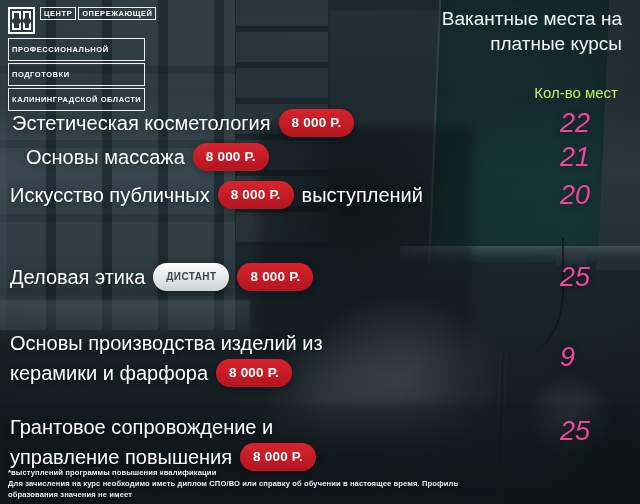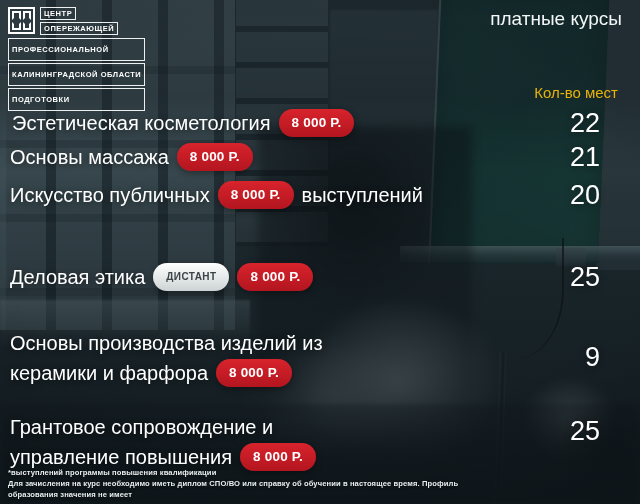--- a/index.html
+++ b/index.html
@@ -145,21 +145,21 @@
   .logo-mark{
     width:27px;height:27px;border:2px solid #ffffff;
     display:grid;grid-template-columns:1fr 1fr;grid-template-rows:1fr 1fr;
     gap:2px;padding:2px;box-sizing:border-box;flex:none;
   }
   .logo-mark i{display:block;border:2px solid #fff;box-sizing:border-box;}
   .logo-mark i.a{border-bottom-color:transparent;}
   .logo-mark i.b{border-bottom-color:transparent;}
   .logo-mark i.c{border-top-color:transparent;}
   .logo-mark i.d{border-top-color:transparent;}
-  .logo-lines{display:flex;flex-direction:column;align-items:flex-start;gap:2px;}
+  .logo-lines{display:flex;flex-direction:row;align-items:flex-start;gap:2px;}
   .logo-lines span{
     display:inline-block;
     font-size:7.5px;line-height:9px;font-weight:700;letter-spacing:.55px;
     color:#ffffff;border:1px solid rgba(255,255,255,.92);
     padding:1px 3px 1px 3px;white-space:nowrap;
     text-transform:uppercase;
   }
   .logo-row2{position:absolute;left:8px;top:38px;display:flex;flex-direction:column;gap:2px;}
   .logo-row2 span{
     display:inline-block;
@@ -169,21 +169,21 @@
   }
 
   
   .header-right{
     position:absolute;right:18px;top:6px;width:330px;
     text-align:right;color:#f2f6f7;
     font-size:19px;line-height:25px;font-weight:400;
   }
   .kolvo{
     position:absolute;right:22px;top:84px;
-    color:#eab308;font-size:15px;line-height:18px;font-weight:400;
+    color:#bef264;font-size:15px;line-height:18px;font-weight:400;
   }
 
   
   .month{
     position:absolute;left:0;right:0;top:44px;text-align:center;
     color:#ffffff;font-size:42px;line-height:48px;font-weight:400;
     letter-spacing:1.5px;
     text-shadow:0 1px 10px rgba(0,0,0,.35);
     padding-right:170px;
   }
@@ -211,23 +211,23 @@
     text-align:right;
   }
   .pill-tag{
     background:linear-gradient(180deg,#ffffff,#cdd4d5);
     color:#3c4346;font-size:10px;line-height:13px;
     padding:7px 13px 8px;letter-spacing:.4px;
     box-shadow:0 2px 7px rgba(0,0,0,.35);
   }
   .seats{
     position:absolute;right:40px;top:0;
-    color:#ffffff;font-size:27px;line-height:30px;font-weight:400;
+    color:#ec4899;font-size:27px;line-height:30px;font-weight:400;
     text-shadow:0 1px 7px rgba(0,0,0,.45);
-    min-width:40px;text-align:right;
+    min-width:40px;text-align:left;font-style:italic;
   }
 
   
   .footnote{
     position:absolute;left:8px;bottom:4px;width:520px;
     color:#e9eef0;font-size:7.6px;line-height:11px;font-weight:700;
     letter-spacing:.1px;
     text-shadow:0 1px 3px rgba(0,0,0,.5);
   }
   .footnote .fn1{font-weight:700;}
@@ -269,43 +269,44 @@
         <i class="c"></i>
         <i class="d"></i>
       </div>
       <div class="logo-lines">
         <span>ЦЕНТР</span>
         <span>ОПЕРЕЖАЮЩЕЙ</span>
       </div>
     </div>
     <div class="logo-row2">
       <span>ПРОФЕССИОНАЛЬНОЙ</span>
+      <span>ПОДГОТОВКИ</span>
       <span>КАЛИНИНГРАДСКОЙ ОБЛАСТИ</span>
-      <span>ПОДГОТОВКИ</span>
     </div>
 
     <div class="header-right">
+      <div>Вакантные места на</div>
       <div>платные курсы</div>
     </div>
     <div class="kolvo">Кол-во мест</div>
 
 
     <div class="rows">
 
       <div class="row" style="height:34px;padding-left:12px;">
         <div class="row-main">
           <div class="line">
             <span class="course">Эстетическая косметология</span>
             <span class="pill pill-price">8 000 Р.</span>
           </div>
         </div>
         <div class="seats">22</div>
       </div>
 
-      <div class="row" style="height:38px;">
+      <div class="row" style="height:38px;margin-left:16px;">
         <div class="row-main">
           <div class="line">
             <span class="course">Основы массажа</span>
             <span class="pill pill-price">8 000 Р.</span>
           </div>
         </div>
         <div class="seats">21</div>
       </div>
 
       <div class="row" style="height:68px;">

